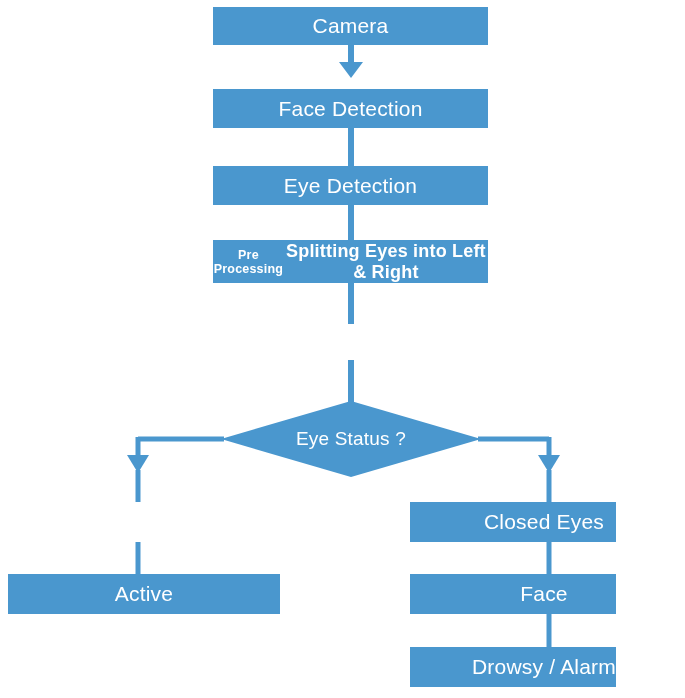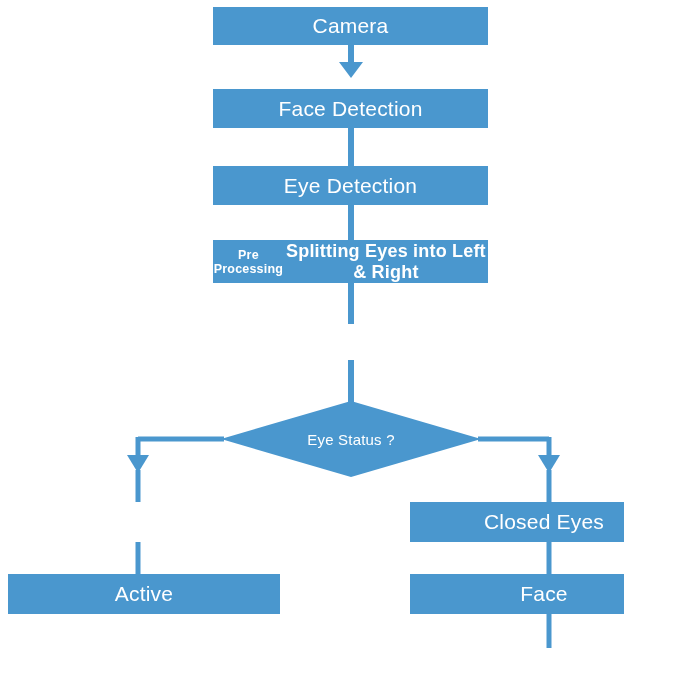--- a/index.html
+++ b/index.html
@@ -9,21 +9,20 @@
   }
   body {
     font-family: "Liberation Sans", sans-serif;
   }
   #canvas {
     position: relative;
     width: 616px;
     height: 698px;
     background: #ffffff;
     overflow: hidden;
-    padding-left: 8px;
   }
   #flow-svg {
     position: absolute;
     left: 0;
     top: 0;
     width: 685px;
     height: 698px;
   }
   .node {
     position: absolute;
@@ -38,21 +37,21 @@
     line-height: 1.12;
     letter-spacing: 0.2px;
   }
   .node-lg  { font-size: 21px; }
   .node-sm  { font-size: 12.5px; font-weight: bold; }
   .node-md  { font-size: 20px; }
   .decision-label {
     position: absolute;
     z-index: 4;
     color: #ffffff;
-    font-size: 15px;
+    font-size: 19px;
     letter-spacing: 0.2px;
     display: flex;
     align-items: center;
     justify-content: center;
     pointer-events: none;
   }
   .pp-line { display: block; }
   .pp-line1 { font-size: 12.5px; }
   .pp-line2 { font-size: 18px; }
 </style>
@@ -127,14 +126,17 @@
   </div>
 
   <div class="node node-lg" style="left:410px; top:502px; width:268px; height:40px;">
     <span>Closed Eyes</span>
   </div>
 
   <div class="node node-lg" style="left:410px; top:574px; width:268px; height:40px;">
     <span>Face</span>
   </div>
 
+  <div class="node node-lg" style="left:410px; top:647px; width:268px; height:40px;">
+    <span>Drowsy / Alarm</span>
+  </div>
 
 </div>
 
 </body></html>

